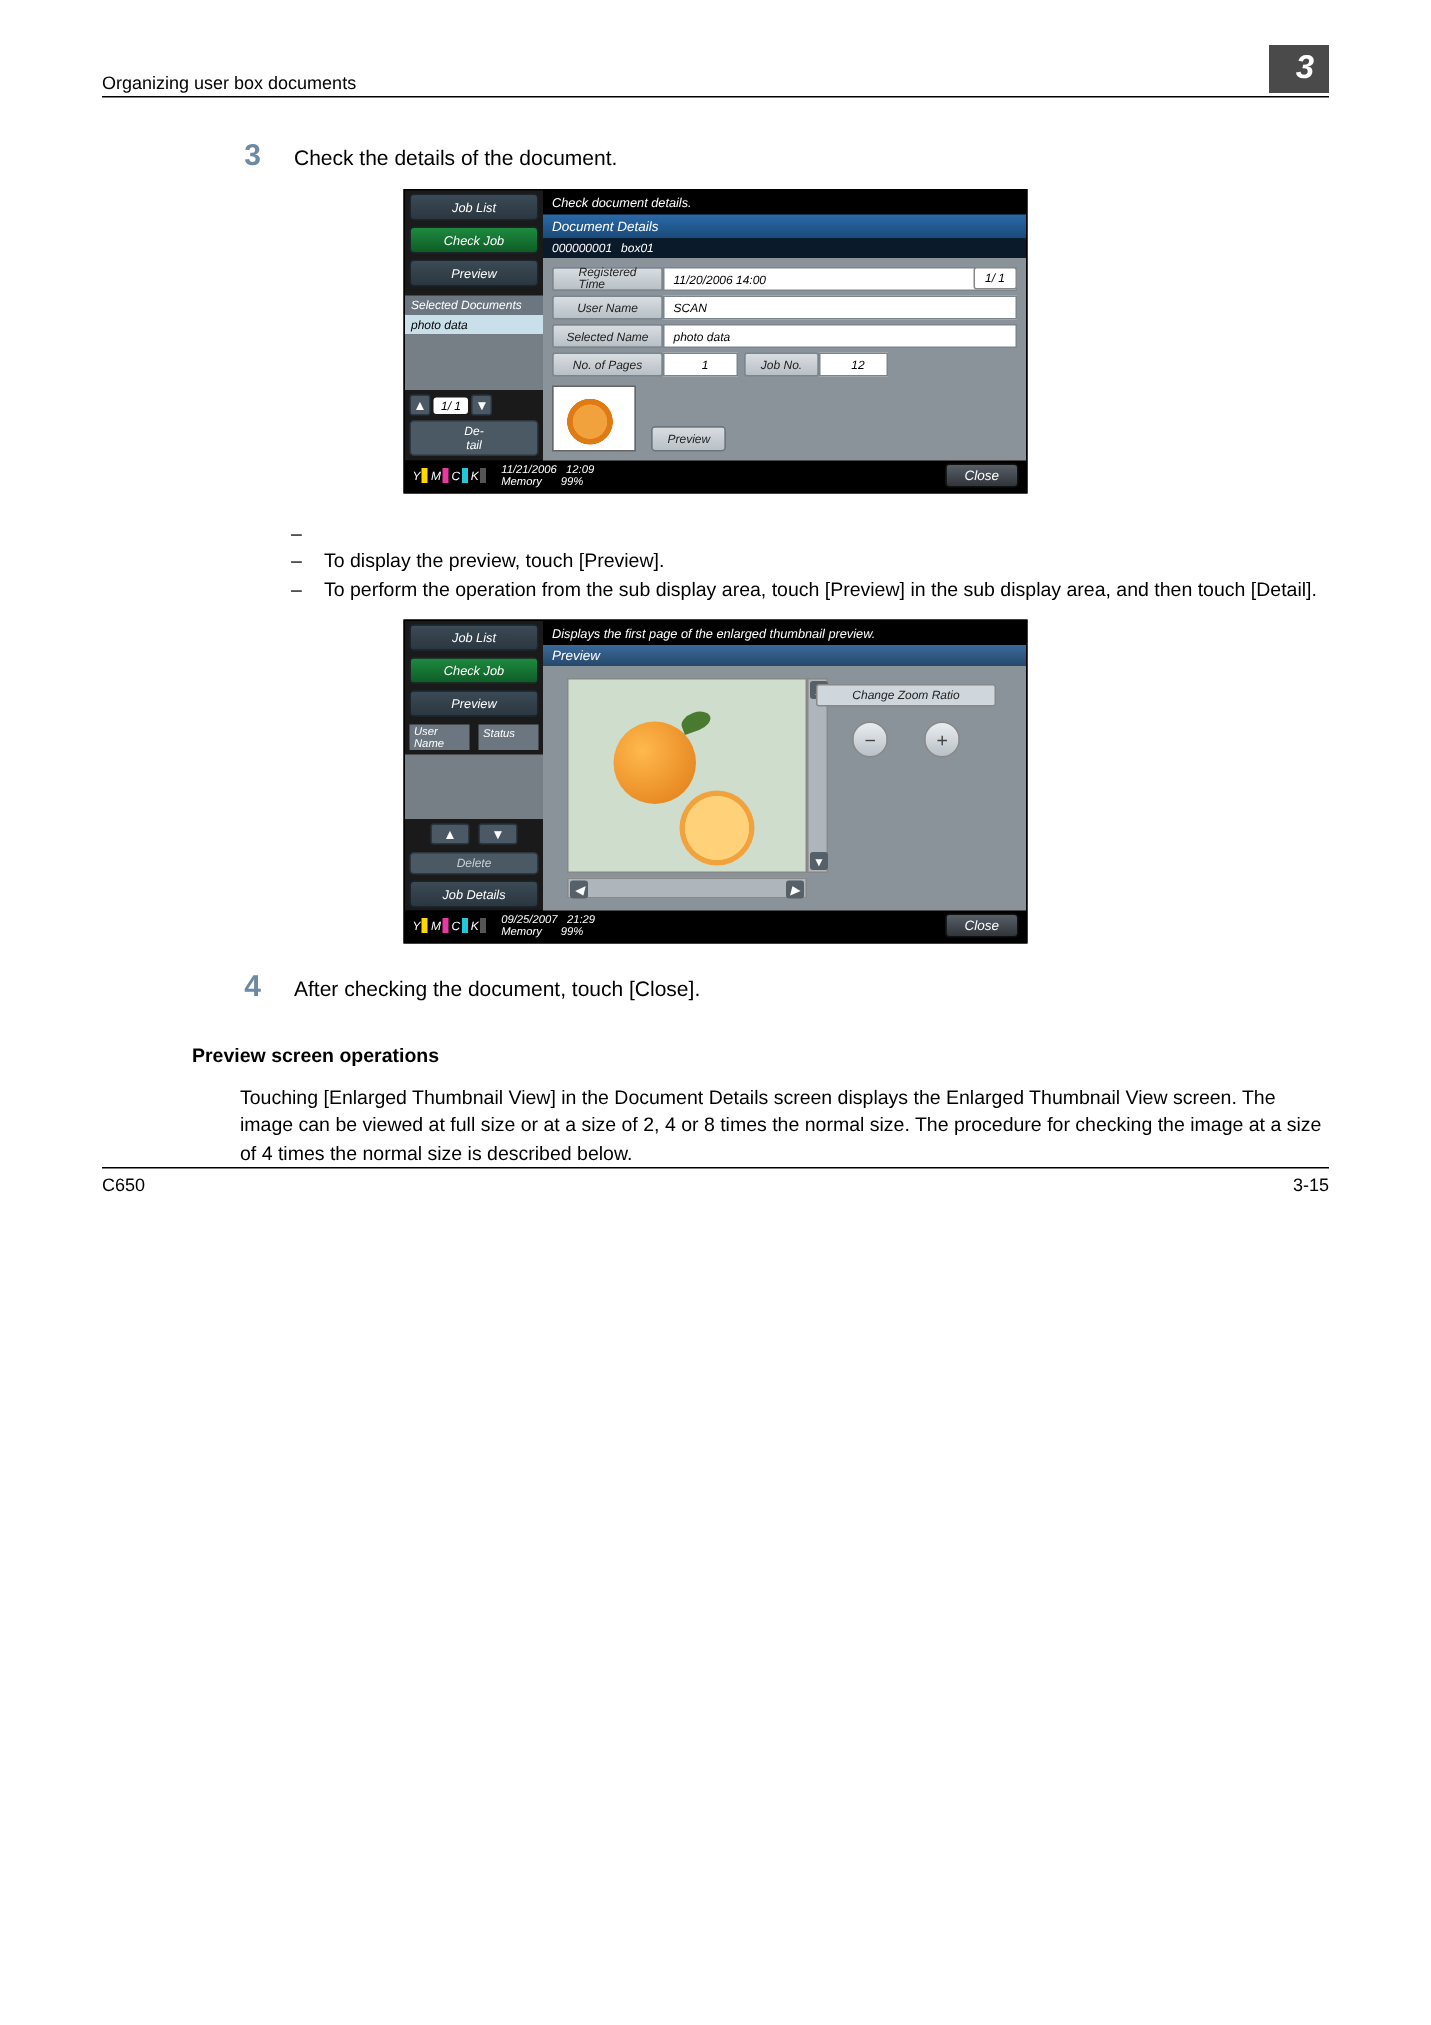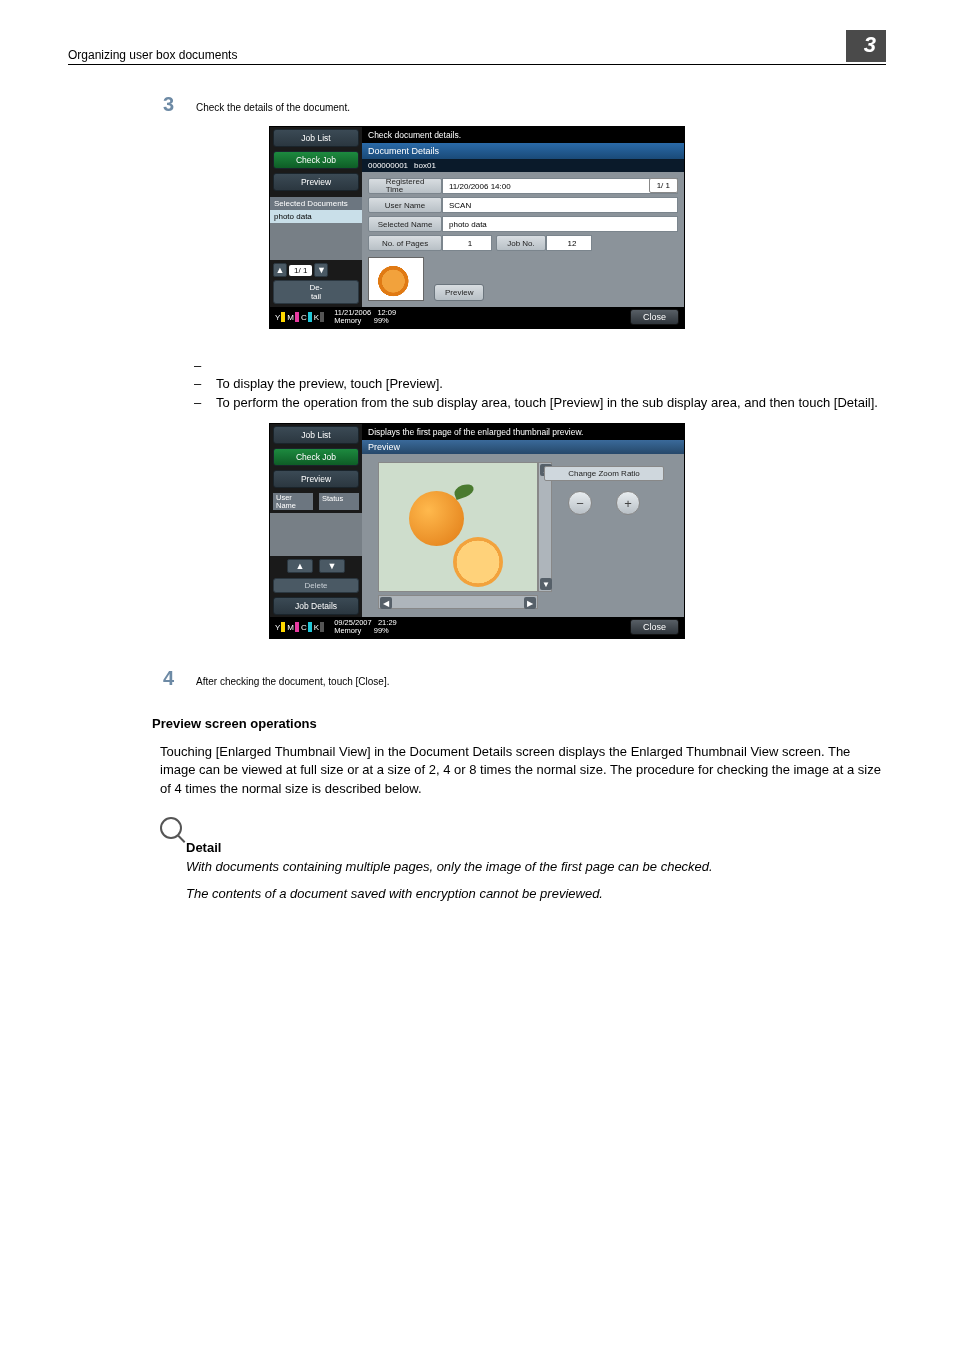--- a/index.html
+++ b/index.html
@@ -39,28 +39,28 @@
     align-items: baseline;
     gap: 22px;
   }
   .step-num {
     font-size: 20px;
     font-weight: bold;
     color: #6d8aa5;
     width: 14px;
     text-align: right;
   }
-  .step-text { font-size: 10px; }
+  .step-text { font-size: 14px; }
   .bullet-block { margin-left: 126px; margin-bottom: 10px; }
   .bullet { display: flex; gap: 12px; font-size: 13px; line-height: 1.45; }
   .bullet .dash { width: 10px; }
   .section-heading {
     font-weight: bold;
     font-size: 13px;
-    margin-left: 84px;
+    margin-left: 60px;
     margin-top: 26px;
     margin-bottom: 12px;
   }
   .body-para {
     margin-left: 92px;
     font-size: 13px;
     line-height: 1.45;
     margin-bottom: 18px;
   }
   .detail-block { margin-left: 92px; margin-top: 8px; }
@@ -84,21 +84,21 @@
   }
   .footer {
     border-top: 1px solid #000;
     display: flex; justify-content: space-between;
     font-size: 12px; padding-top: 4px;
     position: absolute;
     bottom: 30px; left: 68px; right: 68px;
   }
 
   
-  .panel-wrap { margin: 10px auto 28px auto; width: 416px; }
+  .panel-wrap { margin: 10px auto 18px auto; width: 416px; font-style: italic; }
   .panel {
     background: #000; border: 1px solid #000;
     font-size: 9px; color: #fff;
     display: flex; flex-direction: column;
   }
   .panel-top { display: flex; }
   .panel-left {
     width: 92px; background: #1a1a1a;
     display: flex; flex-direction: column;
   }
@@ -380,20 +380,18 @@
   </div>
 
   <div class="step-row">
     <span class="step-num">4</span>
     <span class="step-text">After checking the document, touch [Close].</span>
   </div>
 
   <div class="section-heading">Preview screen operations</div>
   <div class="body-para">Touching [Enlarged Thumbnail View] in the Document Details screen displays the Enlarged Thumbnail View screen. The image can be viewed at full size or at a size of 2, 4 or 8 times the normal size. The procedure for checking the image at a size of 4 times the normal size is described below.</div>
 
-  <div class="detail-block">
-    <span class="mag-icon"></span>
-    <div class="detail-title">Detail</div>
-    <div class="detail-text">With documents containing multiple pages, only the image of the first page can be checked.</div>
-    <div class="detail-text">The contents of a document saved with encryption cannot be previewed.</div>
-  </div>
-
+
+  <div class="footer">
+    <span>C650</span>
+    <span>3-15</span>
+  </div>
 </div>
 
 </body></html>

